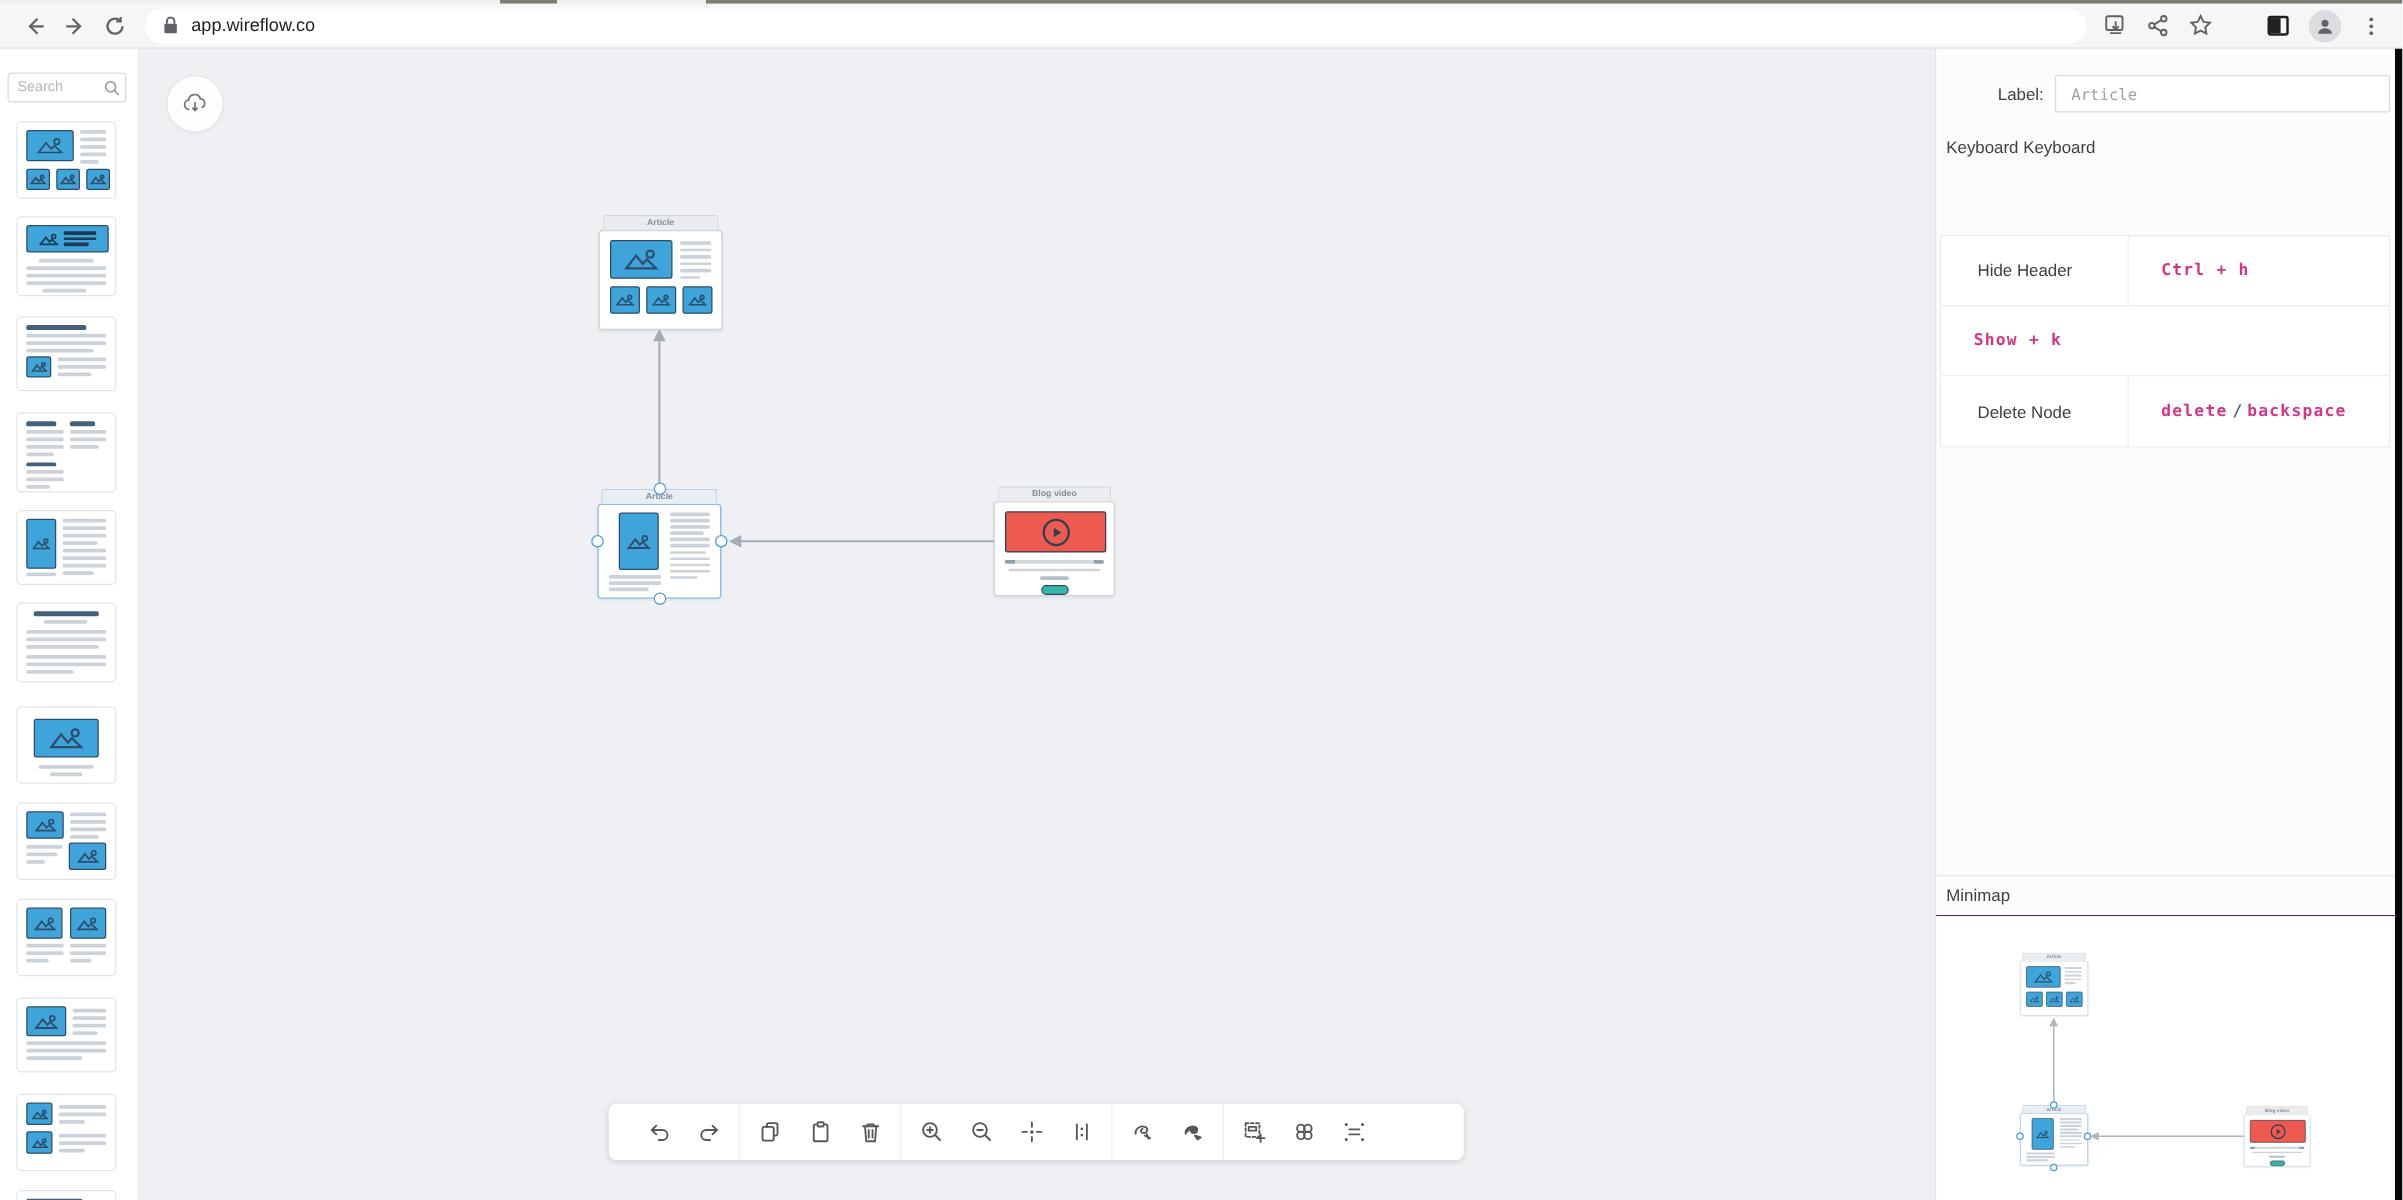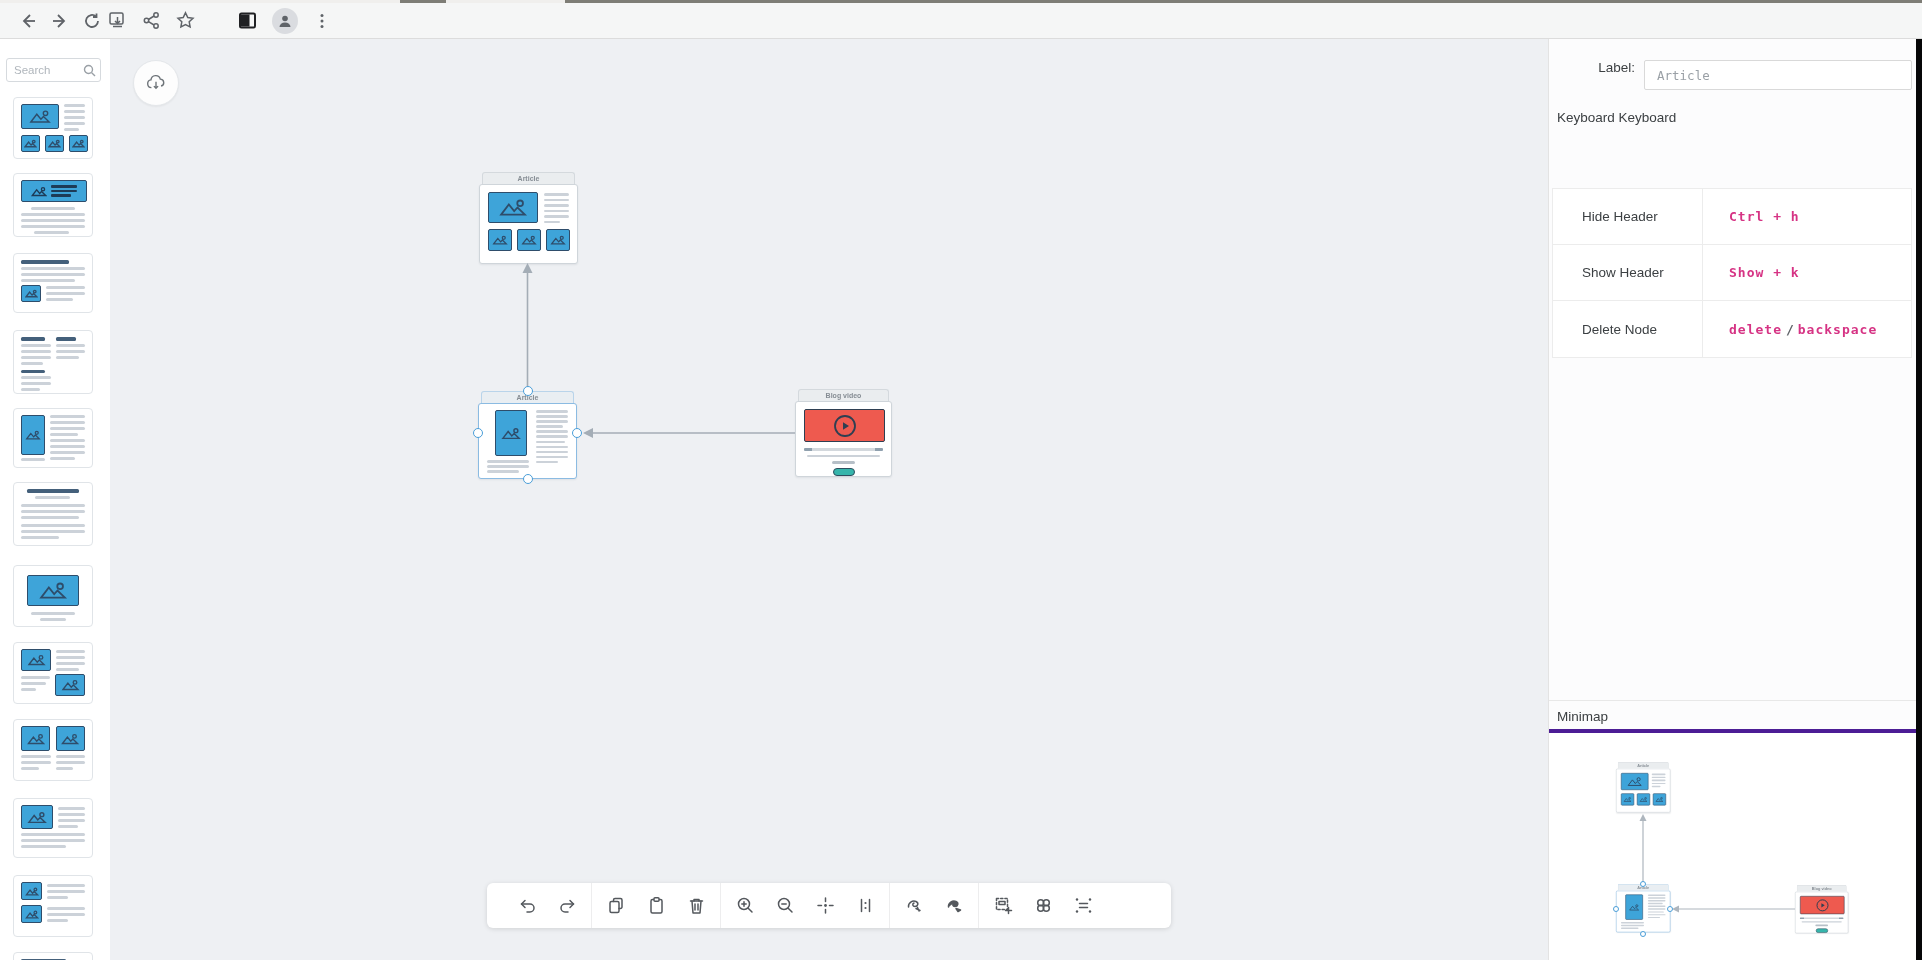--- a/index.html
+++ b/index.html
@@ -54,34 +54,34 @@
   .handle { position:absolute; width:10px; height:10px; border-radius:50%; background:#fff; border:1.6px solid #4a9ed8; z-index:6; }
 
   #toolbar { position:absolute; left:50%; transform:translateX(-50%); top:844px; width:684px; height:45px;
     background:#fff; border-radius:6px; box-shadow:0 1px 5px rgba(0,0,0,.13); display:flex; align-items:center; padding:0 20px; }
   .tb-btn { width:40px; height:45px; display:flex; align-items:center; justify-content:center; cursor:pointer; }
   .tb-div { width:1px; height:45px; background:#ededee; margin:0 4px; }
   .tb-btn svg { stroke:#54585d; fill:none; stroke-width:1.5; stroke-linecap:round; stroke-linejoin:round; }
 
   
   .panel-h { height:30px; border-bottom:1px solid #ebebeb; font-size:13.5px; color:#3c4043; padding:8px 0 0 8px; }
-  #labelrow { display:flex; align-items:flex-start; margin-top:21px; height:30px; }
+  #labelrow { display:flex; align-items:center; margin-top:21px; height:30px; }
   #labelcaption { width:86px; text-align:right; font-size:13.5px; color:#3c4043; }
   #labelinput { margin-left:9px; width:268px; height:30px; border:1px solid #d9d9d9; border-radius:2px; background:#fff;
     font-family:"DejaVu Sans Mono",monospace; font-size:12.5px; color:#9aa0a6; padding-left:12px; outline:none; }
   #shortcuts-title { font-size:13.5px; color:#3c4043; padding:20px 0 0 8px; }
   #sc-table { position:absolute; left:3px; top:149px; width:360px; border:1px solid #ececec; background:#fff; }
   .sc-row { display:flex; height:56px; border-bottom:1px solid #ececec; }
   .sc-row:last-child { border-bottom:none; }
   .sc-action { width:150px; border-right:1px solid #ececec; display:flex; align-items:center; padding-left:29px;
     font-size:13.5px; color:#3c4043; background:#fff; }
   .sc-keys { flex:1; display:flex; align-items:center; padding-left:26px; font-family:"DejaVu Sans Mono",monospace; font-size:13px;font-weight:bold; }
   .sc-key { color:#d63384; letter-spacing:1px; }
   .sc-sep { color:#5f6368; margin:0 4px; }
-  #minimap-h { position:absolute; left:0; top:661px; width:368px; height:33px; border-top:1px solid #e8e8e8; border-bottom:4px solid #4c1d95;
+  #minimap-h { position:absolute; left:0; top:661px; width:368px; height:33px; border-top:1px solid #e8e8e8; border-bottom:1px solid #4c1d95;
     font-size:13.5px; color:#3c4043; padding:8px 0 0 8px; background:#fcfcfd; }
   #minimap { position:absolute; left:0; top:694px; width:368px; height:227px; background:#fff; overflow:hidden; }
   .mini-wrap { position:absolute; transform:scale(0.55); transform-origin:top left; }
   .mini-handle { position:absolute; width:6px; height:6px; border-radius:50%; background:#fff; border:1.2px solid #4a9ed8; z-index:6; }
 
   svg.edgelayer { position:absolute; left:0; top:0; pointer-events:none; z-index:4; }
 </style>
 </head>
 <body>
 
@@ -99,20 +99,27 @@
       <svg width="18" height="18" viewBox="0 0 18 18" fill="none">
           <path d="M7 3 L13 9 L7 15" stroke-width="1.8"></path>
           <path d="M2 9 H13" stroke-width="1.8"></path>
         </svg>
     </div>
     <div class="nav-ic">
       <svg width="18" height="18" viewBox="0 0 18 18" fill="none">
           <path d="M15 9 A6 6 0 1 1 13 4.5" stroke-width="1.8"></path>
           <path d="M13.5 1.5 V5 H10" stroke-width="1.8"></path>
         </svg>
+    </div>
+    <div id="urlpill">
+      <svg width="13" height="15" viewBox="0 0 13 15">
+          <rect x="1.5" y="6" width="10" height="7.5" rx="1" fill="#5f6368"></rect>
+          <path d="M3.5 6 V4 a3 3 0 0 1 6 0 V6" stroke="#5f6368" stroke-width="1.6" fill="none"></path>
+        </svg>
+      <span id="urltext">app.wireflow.co</span>
     </div>
     <div class="chrome-right">
       <svg width="19" height="19" viewBox="0 0 19 19" fill="none" stroke="#5f6368" stroke-width="1.5">
           <rect x="2" y="2" width="13" height="11" rx="1.5"></rect>
           <path d="M9.5 6 V12 M7 10 l2.5 2.5 L12 10"></path>
           <path d="M5 15.5 h9"></path>
         </svg>
       <svg width="19" height="19" viewBox="0 0 19 19" fill="none" stroke="#5f6368" stroke-width="1.5">
           <circle cx="14" cy="4" r="2.2"></circle>
           <circle cx="4.5" cy="9.5" r="2.2"></circle>
@@ -650,21 +657,20 @@
       <div id="shortcuts-title">Keyboard Keyboard</div>
 
       <div id="sc-table">
         <div class="sc-row">
           <div class="sc-action">Hide Header</div>
           <div class="sc-keys">
               <span class="sc-key">Ctrl + h</span>
             </div>
         </div>
         <div class="sc-row">
-          <div class="sc-action">Show Header</div>
           <div class="sc-keys">
               <span class="sc-key">Show + k</span>
             </div>
         </div>
         <div class="sc-row">
           <div class="sc-action">Delete Node</div>
           <div class="sc-keys">
             <span class="sc-key">delete</span>
             <span class="sc-sep">/</span>
             <span class="sc-key">backspace</span>

